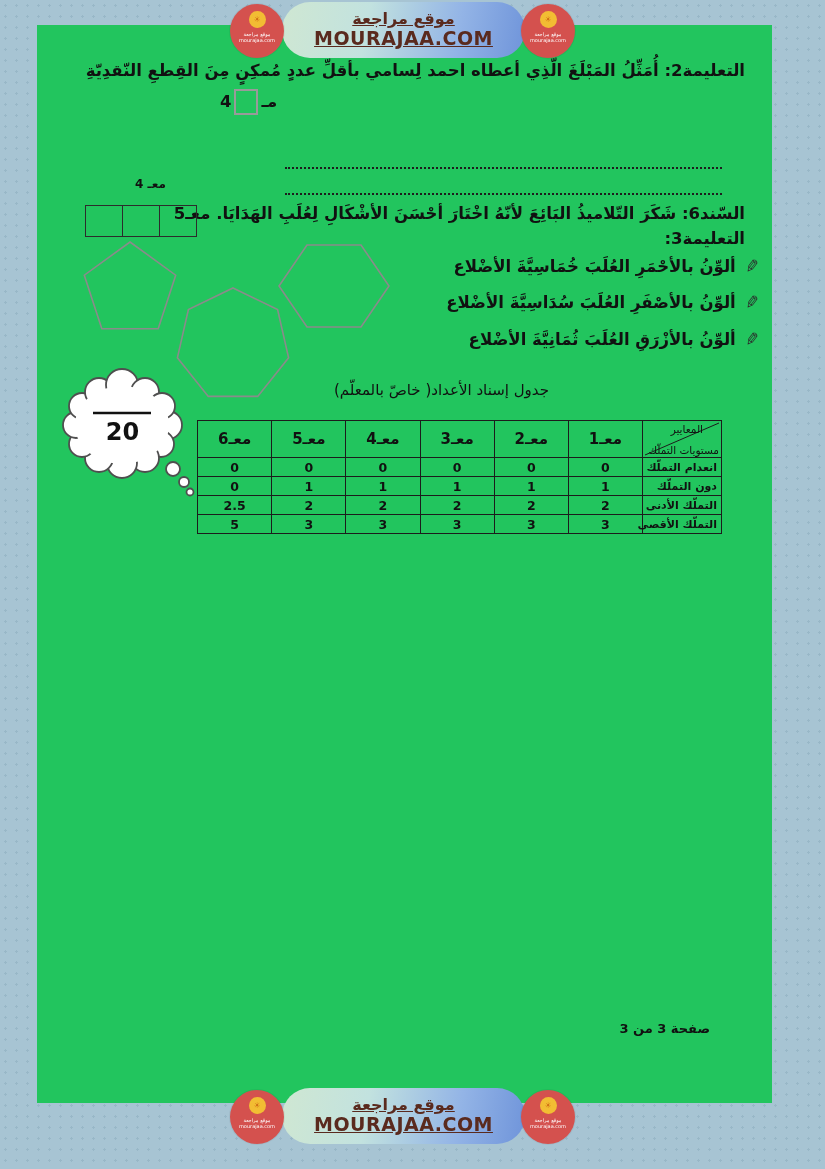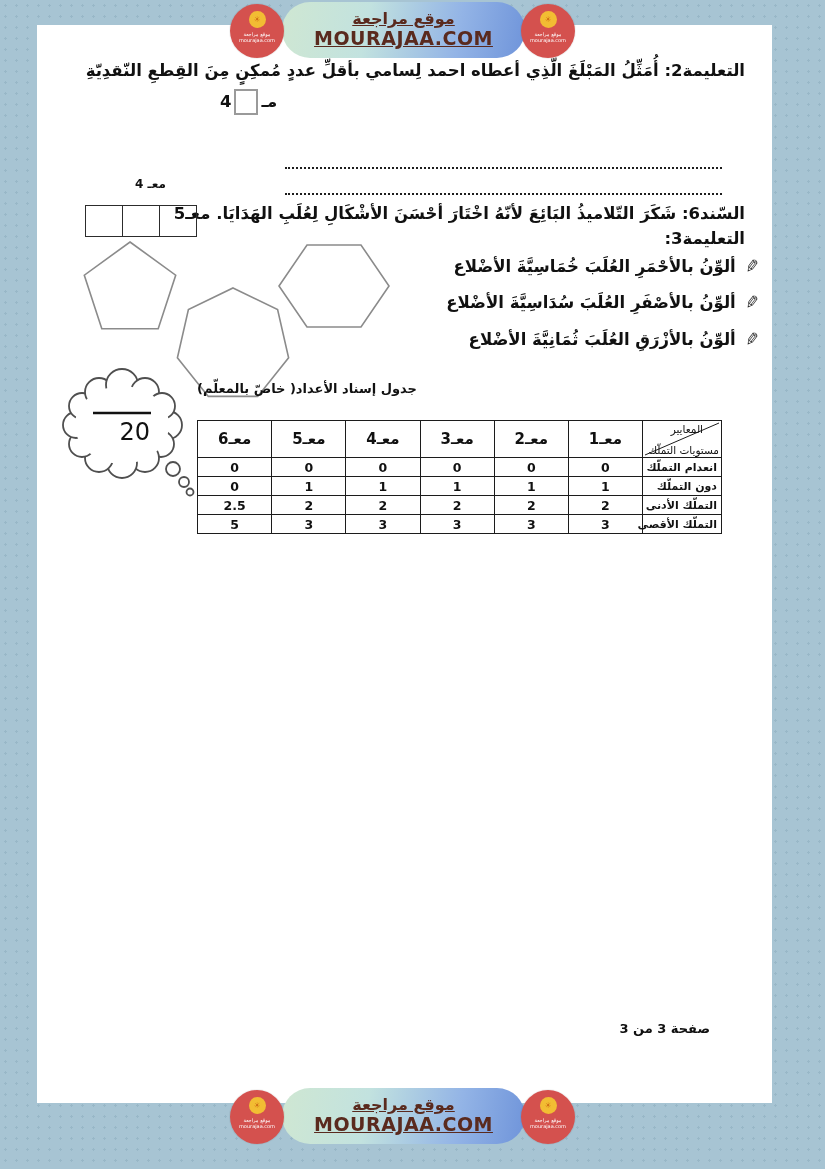--- a/index.html
+++ b/index.html
@@ -5,21 +5,21 @@
   html,body{margin:0;padding:0;}
   body{
     width:825px;height:1169px;position:relative;overflow:hidden;
     background-color:#a7c4d3;
     background-image:radial-gradient(#98b7c7 1px, transparent 1.3px);
     background-size:11px 11px;
     font-family:"DejaVu Sans", sans-serif;
   }
   .page{
     position:absolute;left:37px;top:25px;width:735px;height:1078px;
-    background:#ffffff;
+    background:#22c55e;
   }
   
   .banner{position:absolute;left:282px;width:243px;height:56px;border-radius:28px;
     background:linear-gradient(100deg,#cfe7d2 0%,#c2e2df 35%,#93b4e6 72%,#6f94da 100%);
     display:flex;flex-direction:column;align-items:center;justify-content:center;z-index:5;}
   .banner .ar{font-size:16px;font-weight:bold;color:#5a2a1e;text-decoration:underline;line-height:1.15;}
   .banner .dom{font-size:19px;font-weight:bold;color:#5a2a1e;text-decoration:underline;letter-spacing:.5px;line-height:1.15;}
   .logo-circle{position:absolute;width:54px;height:54px;border-radius:50%;background:#d4514e;
     display:flex;flex-direction:column;align-items:center;z-index:6;box-shadow:0 0 0 1px rgba(0,0,0,.05);}
   .logo-badge{width:17px;height:17px;border-radius:50%;background:#f2bd33;margin-top:7px;
@@ -30,24 +30,24 @@
   .ar-line{position:absolute;direction:rtl;text-align:right;white-space:nowrap;color:#111;font-weight:bold;}
   .fs17{font-size:16.5px;}
   .fs16{font-size:12px;}
   .dotted{position:absolute;height:0;border-bottom:2.5px dotted #1d1d1d;}
   .mbox{display:inline-block;width:20px;height:22px;border:2px solid #9a9a9a;vertical-align:middle;margin:0 3px;}
   .strip{position:absolute;left:48px;top:180px;width:110px;height:30px;border:1.6px solid #2c2c2c;display:flex;}
   .strip .cell{flex:1;border-right:1.6px solid #2c2c2c;}
   .strip .cell:last-child{border-right:none;}
   .bullet{display:flex;flex-direction:row;direction:rtl;align-items:center;gap:9px;}
   .pencil{display:inline-block;transform:scaleX(-1) rotate(8deg);font-size:17px;color:#2b2b2b;font-weight:normal;}
-  .score20{position:absolute;left:58px;top:393px;width:55px;text-align:right;
-    font-size:24px;font-weight:normal;color:#111;}
-  .tbl-title{position:absolute;left:160px;top:356px;width:352px;text-align:left;direction:rtl;
-    font-size:13px;font-weight:bold;color:#111;white-space:nowrap;}
+  .score20{position:absolute;left:58px;top:393px;width:55px;text-align:center;
+    font-size:24px;font-weight:bold;color:#111;}
+  .tbl-title{position:absolute;left:160px;top:356px;width:352px;text-align:right;direction:rtl;
+    font-size:15px;font-weight:normal;color:#111;white-space:nowrap;}
   
   table.grades{position:absolute;left:160px;top:395px;width:525px;border-collapse:collapse;
     direction:rtl;table-layout:fixed;}
   table.grades td,table.grades th{border:1.4px solid #1c1c1c;padding:0;color:#111;}
   table.grades th.corner{width:78px;height:36px;position:relative;font-weight:normal;}
   table.grades thead th.crit{font-size:15px;font-weight:bold;height:36px;}
   table.grades tbody td{height:18px;font-size:12.5px;font-weight:bold;text-align:center;}
   table.grades tbody td.rowlab{font-size:11px;font-weight:bold;text-align:right;padding-right:4px;white-space:nowrap;margin-left:40px;}
   .corner-top{position:absolute;top:2px;left:6px;right:18px;font-size:10.5px;text-align:right;}
   .corner-bottom{position:absolute;bottom:1px;right:2px;left:14px;font-size:10.5px;text-align:right;white-space:nowrap;margin-left:28px;}

